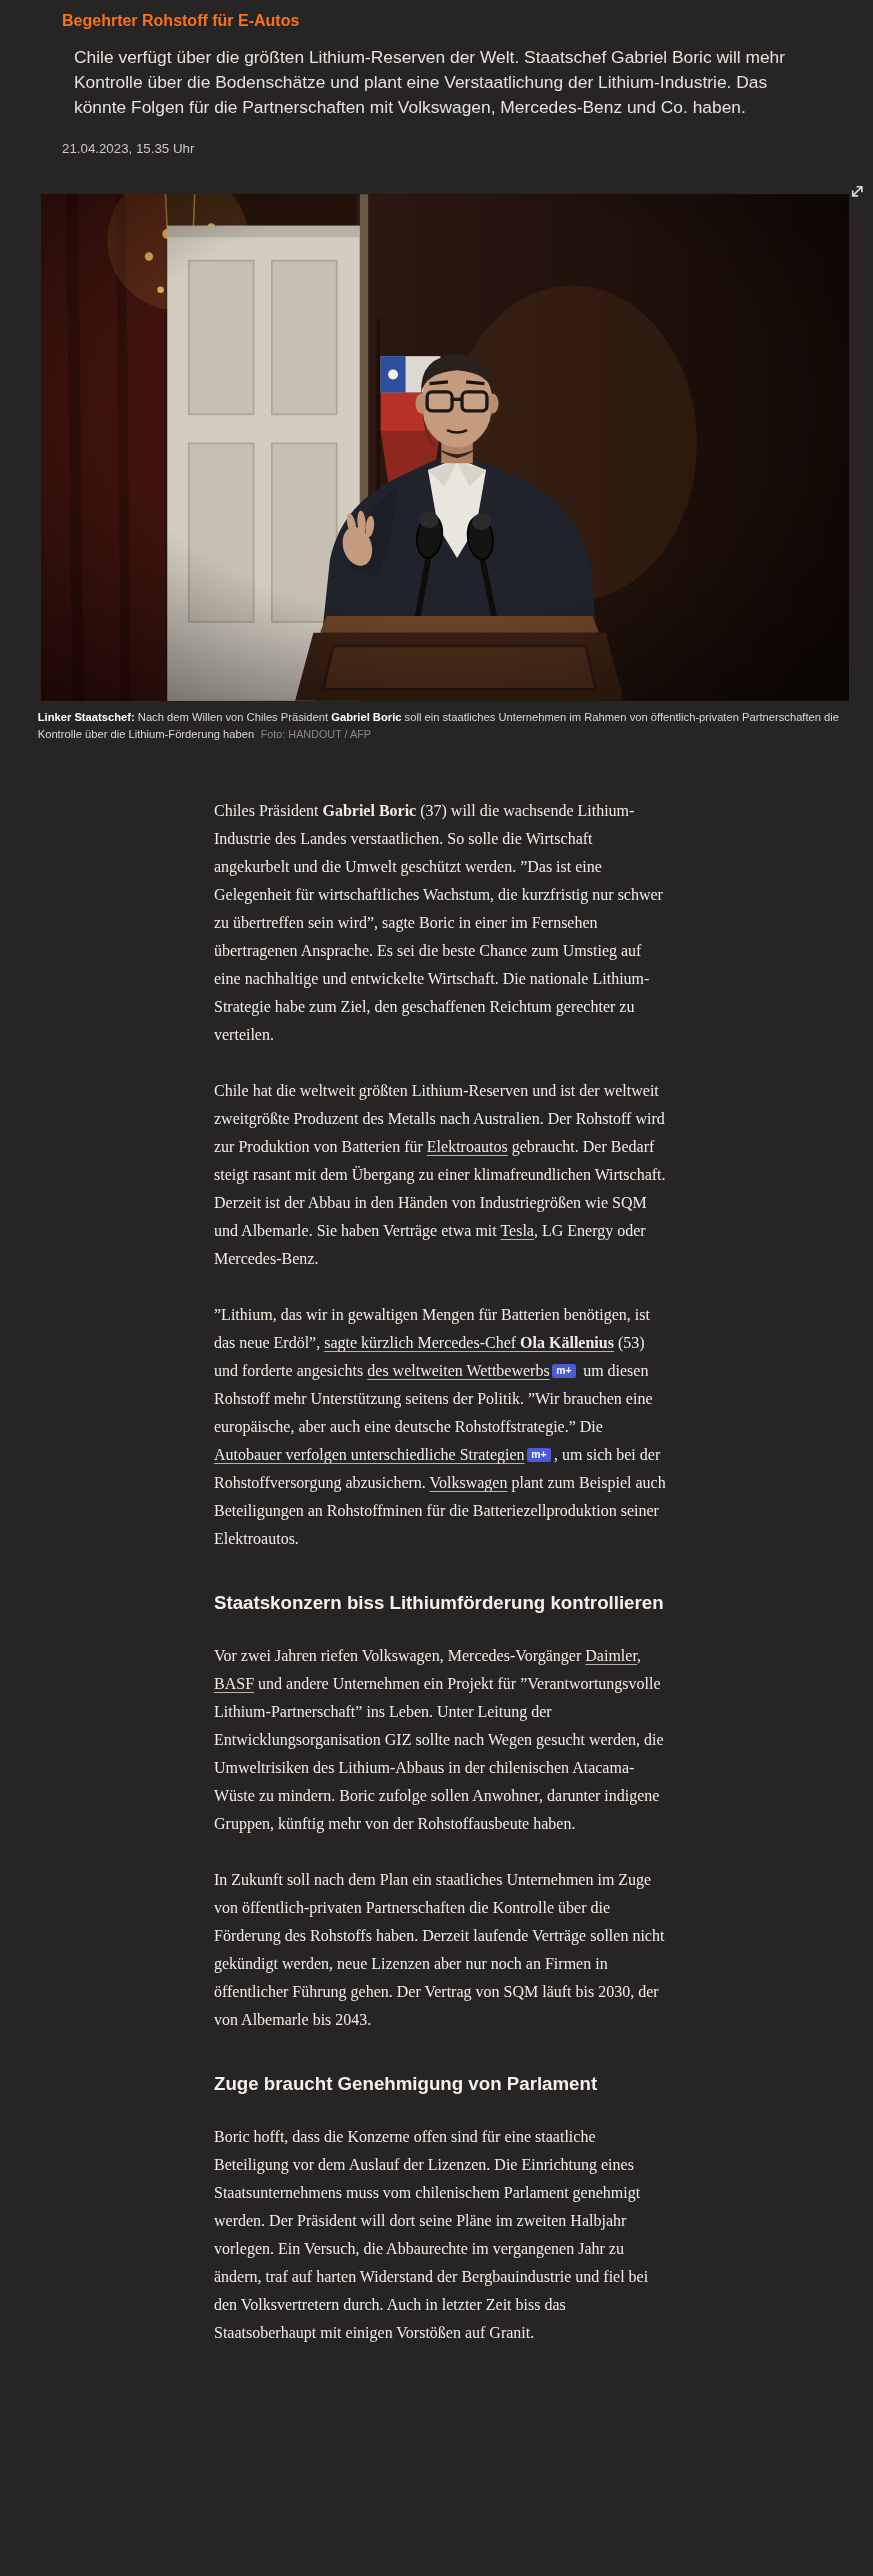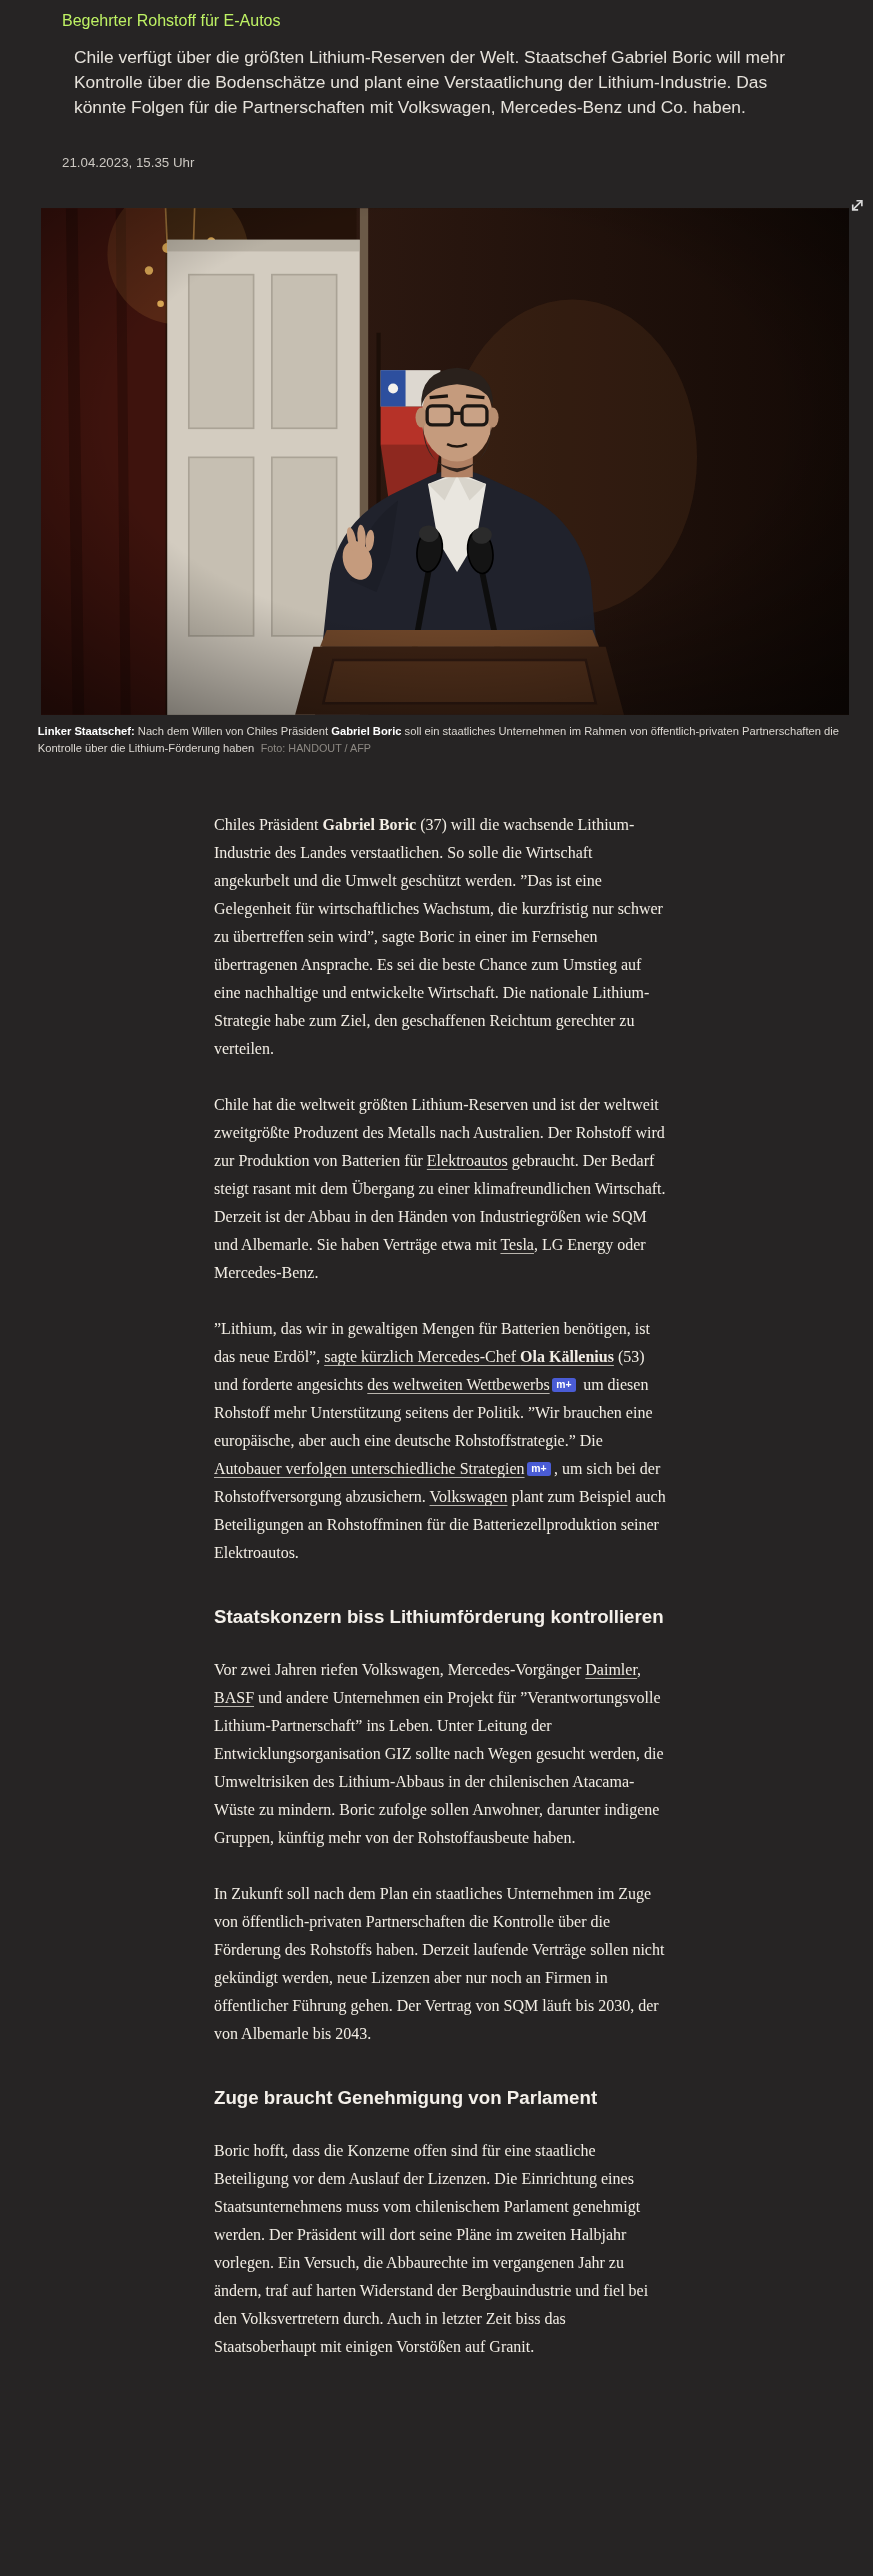--- a/index.html
+++ b/index.html
@@ -8,22 +8,22 @@
     background:#262424;
     font-family:"Liberation Sans",sans-serif;
     color:#f2ede4;
   }
   .page{position:relative;width:874px;overflow:hidden;}
 
   
   .article-header{padding:11.6px 50px 0 62px;}
   .kicker{
     display:inline-block;
-    color:#bef264;
-    font-weight:400;
+    color:#f97316;
+    font-weight:700;
     font-size:16px;
     text-decoration:none;
     margin:0 0 3.3px 0;
   }
   h1.headline{
     margin:6.6px 0 16.6px 0;
     max-width:606px;
     font-size:37px;
     line-height:1.28;
     font-weight:700;
@@ -31,21 +31,21 @@
     color:#f2eee8;
   }
   .intro{
     margin:12px;
     max-width:735px;
     font-size:17.4px;
     line-height:1.45;
     color:#e6e2db;
   }
   .pub-date{
-    margin-top:34px;
+    margin-top:20px;
     font-size:13.3px;
     color:#ccc8c2;
   }
 
   
   figure.article-figure{
     position:relative;
     margin:22.4px 42px 0 25px;
     width:788px;
     padding:16px;

